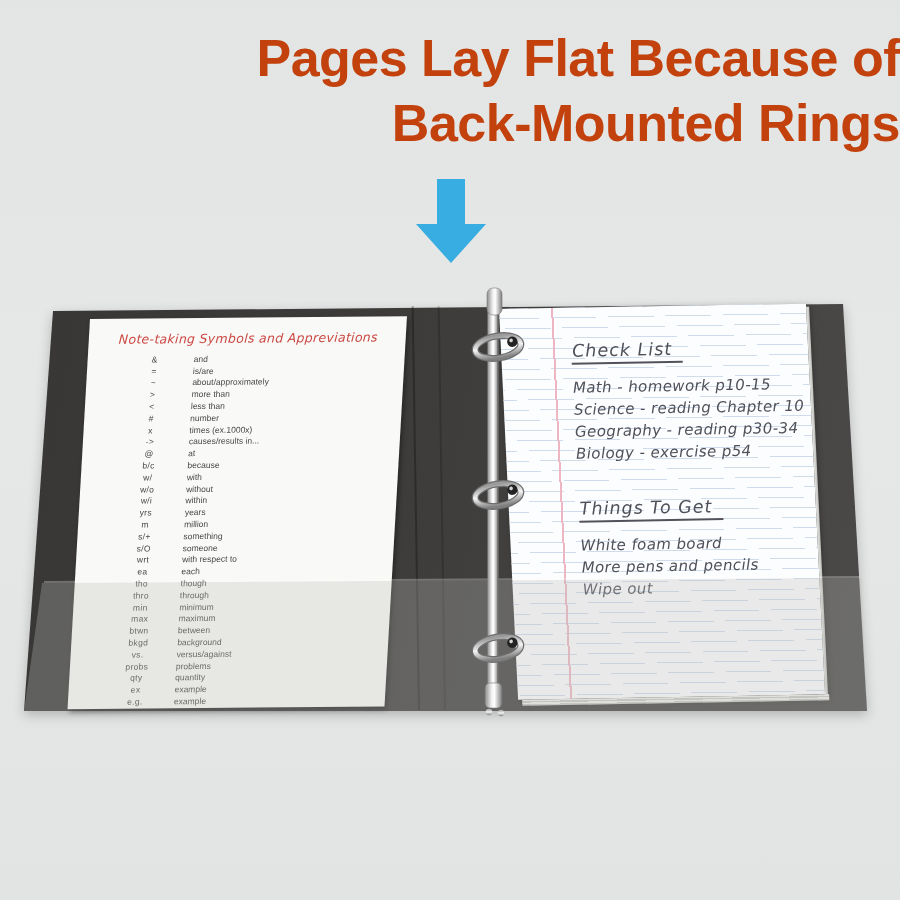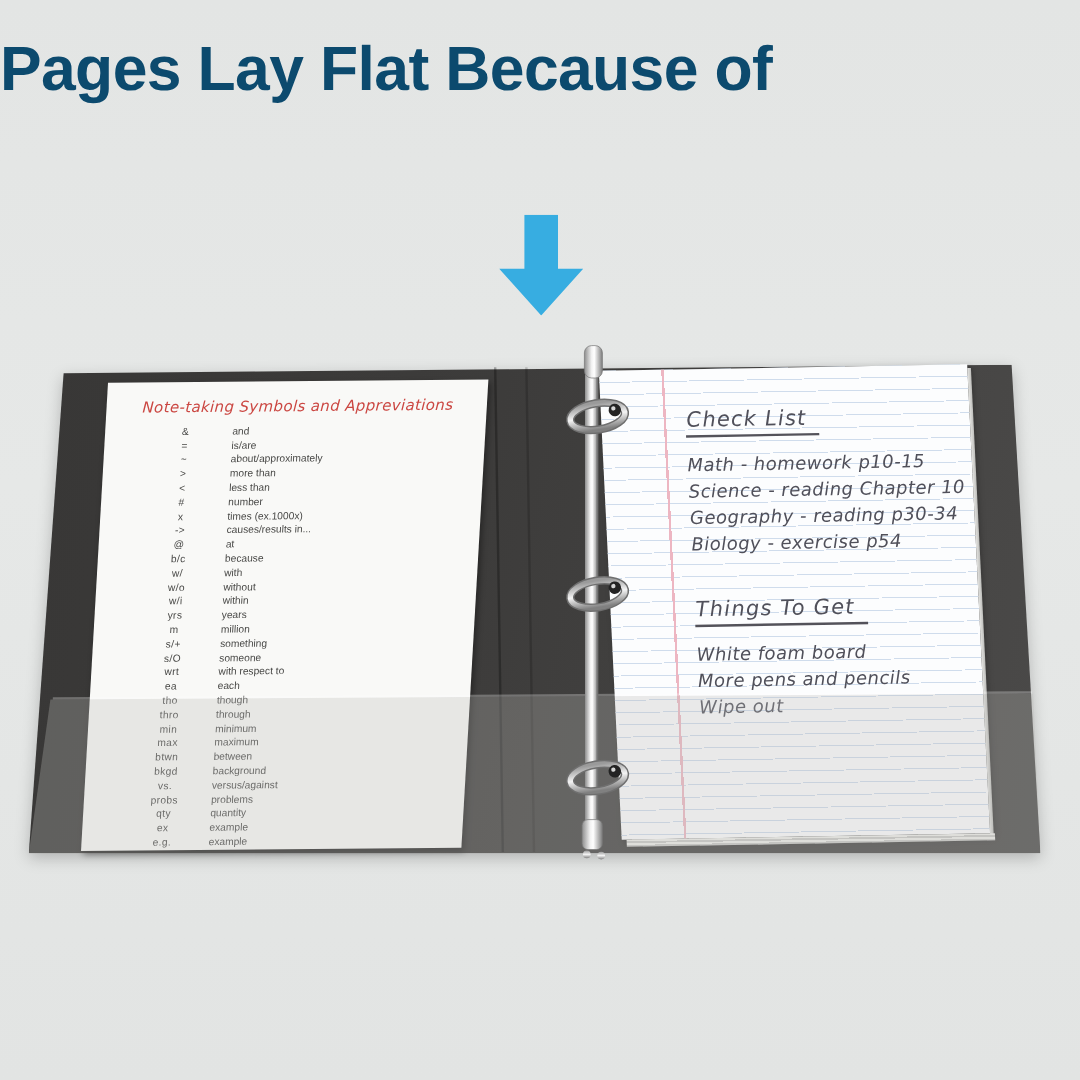--- a/index.html
+++ b/index.html
@@ -5,22 +5,22 @@
   html,body{margin:0;padding:0;}
   body{
     width:900px;height:900px;overflow:hidden;position:relative;
     background:linear-gradient(180deg,#e3e5e4 0%,#e6e8e7 45%,#e2e4e3 100%);
     font-family:"Liberation Sans",sans-serif;
   }
   .stage{position:absolute;inset:0;}
 
   
   .headline{
-    position:absolute;top:26px;left:0;width:900px;text-align:left;
-    font-weight:bold;font-size:52px;line-height:65px;color:#0c4a6e;
+    position:absolute;top:26px;left:0;width:900px;text-align:right;
+    font-weight:bold;font-size:52px;line-height:65px;color:#c2410c;
     letter-spacing:-0.5px;
   }
 
   
   .arrow{position:absolute;left:416px;top:179px;}
 
   
   .layer{position:absolute;inset:0;}
   .cover-wrap{filter:drop-shadow(0 4px 6px rgba(0,0,0,0.22));}
   .cover{
@@ -91,20 +91,21 @@
   
   .rings{position:absolute;left:458px;top:286px;}
 </style>
 </head>
 <body>
 
 <div class="stage">
 
   <div class="headline">
     <div>Pages Lay Flat Because of</div>
+    <div>Back-Mounted Rings</div>
   </div>
 
   <svg class="arrow" width="70" height="84" viewBox="0 0 70 84">
     <path d="M21 0 H49 V45 H70 L35 84 L0 45 H21 Z" fill="#37ade1"></path>
   </svg>
 
   <div class="binder">
 
     <div class="cover-wrap layer">
       <div class="cover layer"></div>

